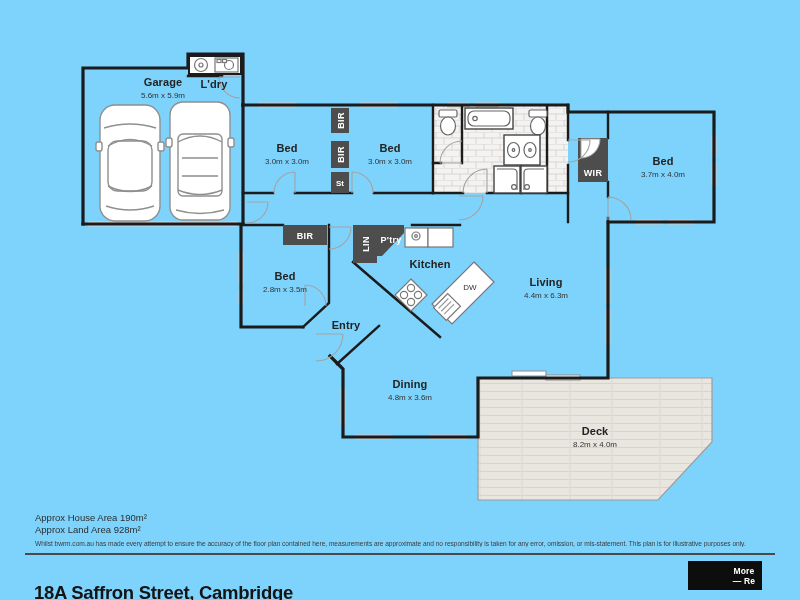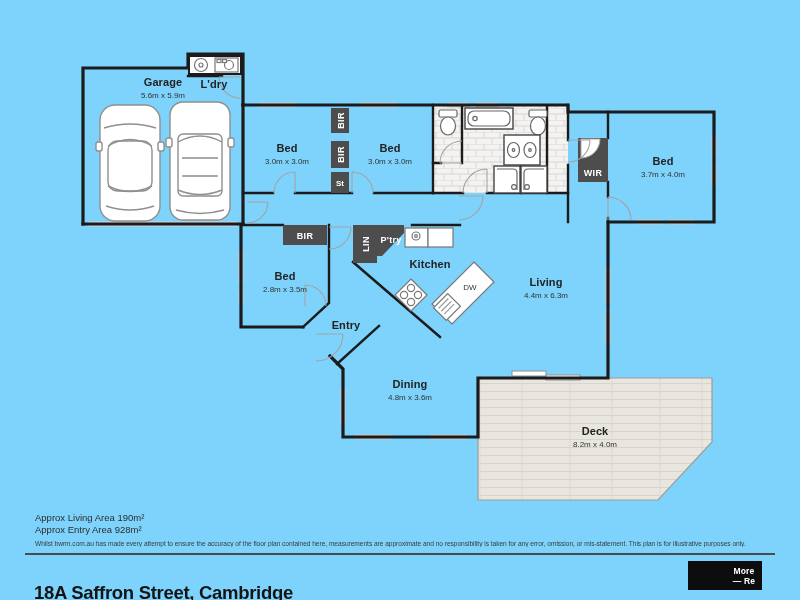--- a/index.html
+++ b/index.html
@@ -229,20 +229,20 @@
     <text class="stor-sm" x="340" y="186">St</text>
     <text class="stor" x="305" y="238.5">BIR</text>
     <text class="stor" transform="rotate(-90 365,244)" x="365" y="247.5">LIN</text>
     <text class="stor" x="391" y="243">P'try</text>
     <text class="stor" x="593" y="176">WIR</text>
     <text class="dwlab" x="470" y="290">DW</text>
   </g>
 </svg>
 
   <div class="areas">
-    <div>Approx Living Area 190m²</div>
-    <div>Approx Entry Area 928m²</div>
+    <div>Approx House Area 190m²</div>
+    <div>Approx Land Area 928m²</div>
   </div>
   <div class="disclaimer">Whilst bwrm.com.au has made every attempt to ensure the accuracy of the floor plan contained here, measurements are approximate and no responsibility is taken for any error, omission, or mis-statement. This plan is for illustrative purposes only.</div>
   <div class="divider"></div>
   <div class="address">18A Saffron Street, Cambridge</div>
   <button class="more-btn">More — Re</button>
 </div>
 
 </body></html>

